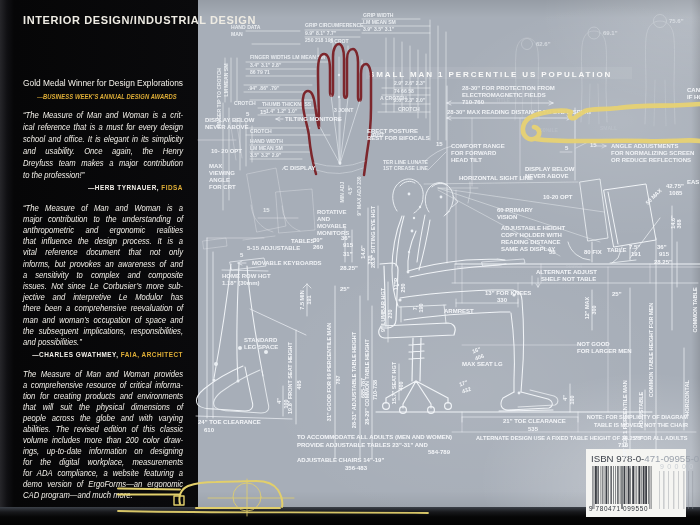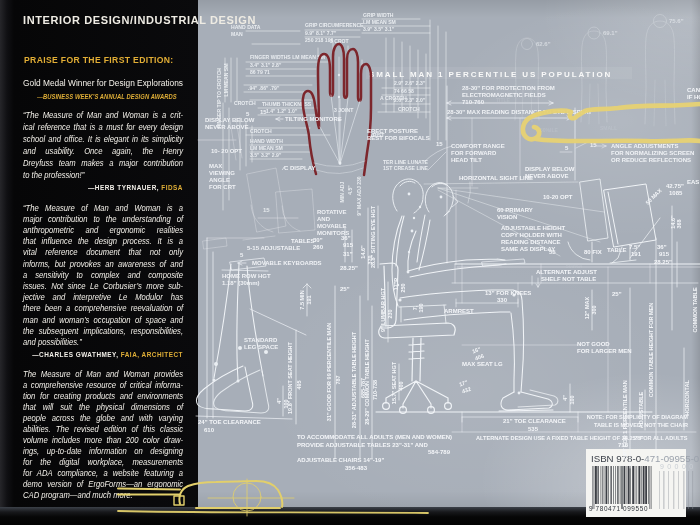--- a/index.html
+++ b/index.html
@@ -17,21 +17,20 @@
 radial-gradient(300px 200px at 470px 390px, rgba(255,255,255,.07), rgba(255,255,255,0) 70%),
 linear-gradient(180deg, rgba(0,0,0,.10) 0, rgba(0,0,0,0) 18px),
 linear-gradient(0deg, rgba(0,0,0,.22) 0, rgba(0,0,0,.08) 16px, rgba(0,0,0,0) 34px),
 linear-gradient(270deg, rgba(0,0,0,.12) 0, rgba(0,0,0,0) 9px),
 #a7aeb8;"></div>
 
 <div id="col" class="abs" style="left:0;top:0;width:198px;height:525px;background:linear-gradient(90deg,#26262a 0,#101013 7px,#060607 14px,#0a0a0c 100%);color:#f2efe8">
 
   <div class="abs" style="left:23px;top:14px;font-size:11px;font-weight:bold;letter-spacing:0.62px;color:#efece4;white-space:nowrap">INTERIOR DESIGN/INDUSTRIAL DESIGN</div>
 
-  <div class="abs" style="left:24px;top:55px;font-size:8.6px;font-weight:bold;letter-spacing:0.35px;color:#e2ae35;white-space:nowrap">PRAISE FOR THE FIRST EDITION:</div>
 
   <div class="abs" style="left:23px;top:77px;width:184px;transform:scaleX(.87);transform-origin:0 0;font-size:9.6px;color:#f4f1ea;white-space:nowrap">Gold Medal Winner for Design Explorations</div>
 
   <div class="abs" style="left:37px;top:92.5px;font-size:6.3px;font-weight:bold;font-style:italic;letter-spacing:.1px;transform:scaleX(.92);transform-origin:0 0;color:#dfae37;white-space:nowrap">—BUSINESS WEEK’S ANNUAL DESIGN AWARDS</div>
 
 <div class="abs" style="left:23px;top:108.5px;width:184px;transform:scaleX(.87);transform-origin:0 0;font-style:italic;font-size:8.8px;line-height:12.05px;color:#f3f0e9">
         <div class="ln">“<i>The Measure of Man and Woman</i> is a crit-</div>
         <div class="ln">ical reference that is a must for every design</div>
         <div class="ln">school and office. It is elegant in its simplicity</div>
         <div class="ln">and usability. Once again, the Henry</div>

